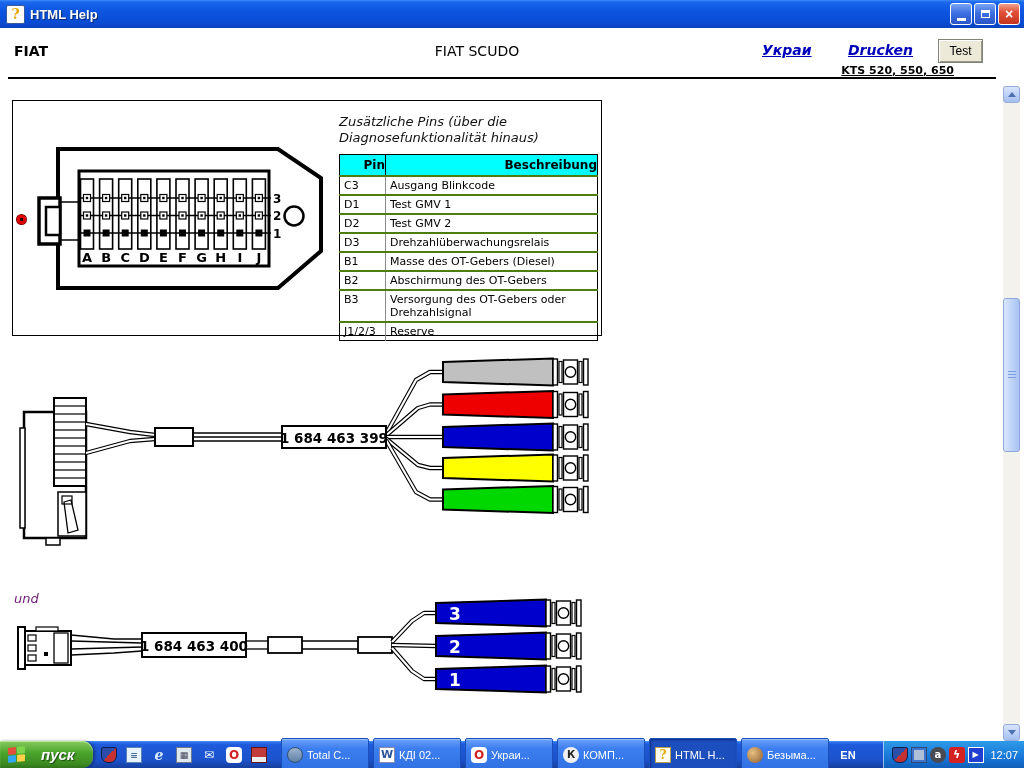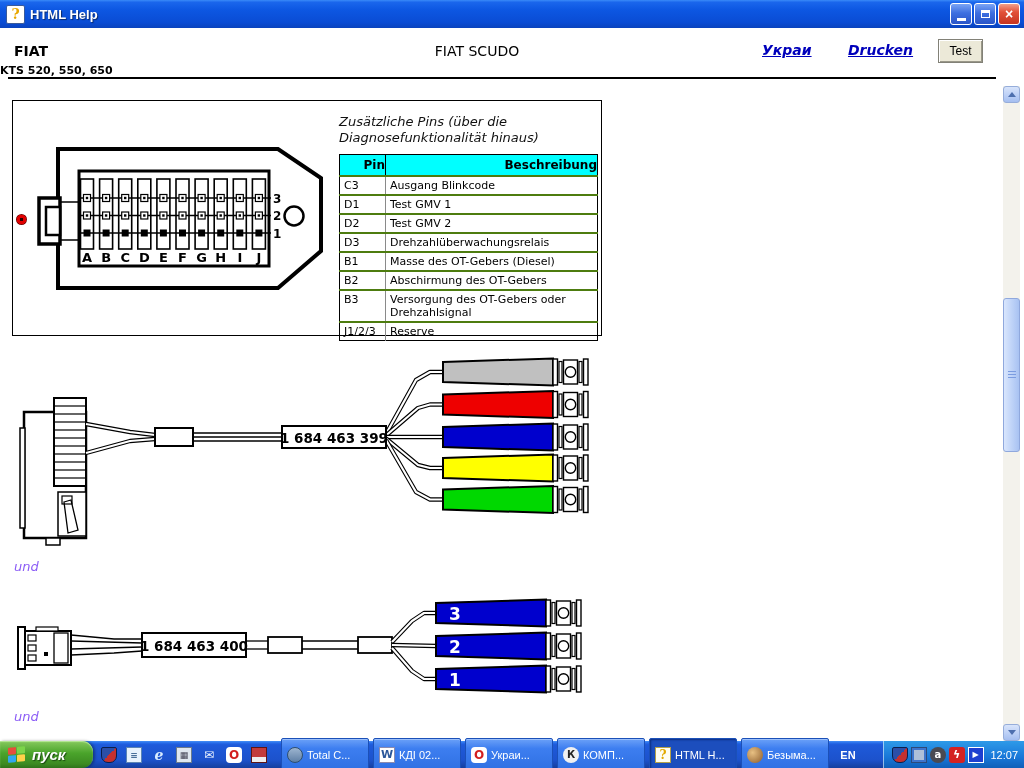--- a/index.html
+++ b/index.html
@@ -17,41 +17,41 @@
     background:linear-gradient(180deg,#7aa4f5 0%,#3d6fe0 45%,#2a55c8 100%);
     display:flex;align-items:center;justify-content:center;color:#fff;}
   .tb-btn.close{background:linear-gradient(180deg,#f0a08a 0%,#e25038 40%,#c53420 100%);font:bold 14px "Liberation Sans",sans-serif;}
   .g-min{width:9px;height:3px;background:#fff;margin-top:11px;}
   .g-restore{width:9px;height:8px;border:1px solid #fff;border-top:3px solid #fff;}
 
   
   .headerpane{position:absolute;left:0;top:28px;width:1024px;height:58px;background:#fff;}
   .brand{position:absolute;left:14px;top:15px;font:bold 14px "DejaVu Sans",sans-serif;color:#000;}
   .model{position:absolute;left:0;top:15px;width:954px;text-align:center;font:14px "DejaVu Sans",sans-serif;color:#000;}
-  .device{position:absolute;left:0;top:36px;width:954px;text-align:left;font:bold 11px "DejaVu Sans",sans-serif;color:#000;}
+  .device{position:absolute;left:0;top:36px;width:954px;text-align:right;font:bold 11px "DejaVu Sans",sans-serif;color:#000;text-decoration:underline;}
   .hlink{position:absolute;top:14px;font:bold italic 14px "DejaVu Sans",sans-serif;font-style:italic;
     color:#0000bb;text-decoration:underline;cursor:pointer;}
   .hlink.back{left:762px;} .hlink.print{left:848px;}
   .closebtn{position:absolute;left:938px;top:11px;width:45px;height:24px;background:#ece9d8;
     border:1px solid #828177;box-shadow:inset 1px 1px 0 #fff,inset -1px -1px 0 #9a9889;
     font:12px "Liberation Sans",sans-serif;color:#000;text-align:center;line-height:22px;cursor:pointer;}
   .headrule{position:absolute;left:8px;top:49px;width:988px;height:2px;background:#000;}
 
   
   .content{position:absolute;left:0;top:86px;width:1003px;height:655px;background:#fff;overflow:hidden;}
   .pinbox{position:absolute;left:12px;top:14px;width:590px;height:236px;border:1px solid #000;background:#fff;}
   .bullet{position:absolute;left:3px;top:113px;width:11px;height:11px;border-radius:50%;
     background:radial-gradient(circle,#2a0000 0 22%,#e00000 24% 62%,#7a0000 64% 100%);}
   .pincaption{position:absolute;left:326px;top:13px;width:252px;font:italic 13px "DejaVu Sans",sans-serif;color:#111;line-height:16px;}
   .pintable{position:absolute;left:326px;top:53px;width:259px;border-collapse:collapse;border:1px solid #000;
     font:11px "DejaVu Sans",sans-serif;color:#000;}
   .pintable th{border:1px solid #000;font-weight:bold;font-size:12px;height:21px;text-align:right;}
   .pintable td{border-top:2px solid #4d7c0f;padding:2px 4px;vertical-align:top;line-height:13px;}
   .pintable td.td-pin{width:46px;border-right:1px solid #8a8a8a;}
-  .undlabel{position:absolute;left:14px;font:italic 13px "DejaVu Sans",sans-serif;color:#8b5cf6;}
+  .undlabel{position:absolute;left:14px;font:italic 13px "DejaVu Sans",sans-serif;color:#701a75;margin-top:32px;}
   .und1{top:473px;} .und2{top:623px;}
   svg text{font-family:"DejaVu Sans",sans-serif;}
 
   
   .scrollbar{position:absolute;left:1003px;top:86px;width:17px;height:655px;background:#f3f2ec;}
   .sb-btn{position:absolute;left:0;width:17px;height:17px;border:1px solid #96adda;border-radius:3px;
     background:linear-gradient(180deg,#d8e4fb 0%,#bcd0f6 55%,#a4bef0 100%);
     display:flex;align-items:center;justify-content:center;}
   .sb-up{top:0;} .sb-down{bottom:0;}
   .arrow-up{width:0;height:0;border-left:4px solid transparent;border-right:4px solid transparent;border-bottom:5px solid #4d6fae;}
@@ -60,21 +60,21 @@
     background:linear-gradient(90deg,#d9e6fd 0%,#c0d4f8 50%,#a8c2f2 100%);display:flex;align-items:center;justify-content:center;}
   .sb-grip{width:8px;height:8px;background:repeating-linear-gradient(180deg,#7b9ce0 0 1px,transparent 1px 3px);}
 
   
   .taskbar{position:absolute;left:0;top:741px;width:1024px;height:27px;
     background:linear-gradient(180deg,#4490f5 0%,#2569e8 8%,#1e5ada 14%,#1c52cc 70%,#153f9e 100%);
     display:flex;align-items:stretch;}
   .startbtn{width:93px;height:27px;border-radius:0 11px 11px 0;
     background:linear-gradient(180deg,#87c95e 0%,#4aa42b 45%,#3c8a21 85%,#2f731a 100%);
     box-shadow:inset 0 1px 1px #b8e89a,2px 0 3px rgba(0,0,0,.35);
-    display:flex;align-items:center;gap:7px;padding-left:8px;cursor:pointer;}
+    display:flex;align-items:center;gap:16px;padding-left:8px;cursor:pointer;}
   .startlabel{color:#fff;font:bold italic 15px "Liberation Sans",sans-serif;text-shadow:1px 1px 1px #1c4a12;}
   .winflag{width:17px;height:16px;display:grid;grid-template-columns:8px 8px;grid-template-rows:7px 7px;gap:1px;transform:skewY(-5deg);}
   .winflag i{display:block;border-radius:1px;}
   .wf1{background:#e64e3c;} .wf2{background:#7cd44a;} .wf3{background:#31a7f0;} .wf4{background:#ffd24a;}
   .quicklaunch{display:flex;align-items:center;gap:9px;padding:0 10px 0 8px;}
   .tb-icon{width:16px;height:16px;display:flex;align-items:center;justify-content:center;position:relative;cursor:pointer;
     font:bold 11px "DejaVu Sans",sans-serif;}
   .tb-icon::after{content:attr(data-glyph);}
   .ic-antivirus-shield{background:linear-gradient(135deg,#2b4fa8 0 50%,#c53030 50% 100%);border:1px solid #0a1f4d;border-radius:2px 2px 7px 7px;}
   .ic-notes-document{background:#e8f2fd;border:1px solid #5b84b5;color:#4a6f9a;font-size:9px;}

